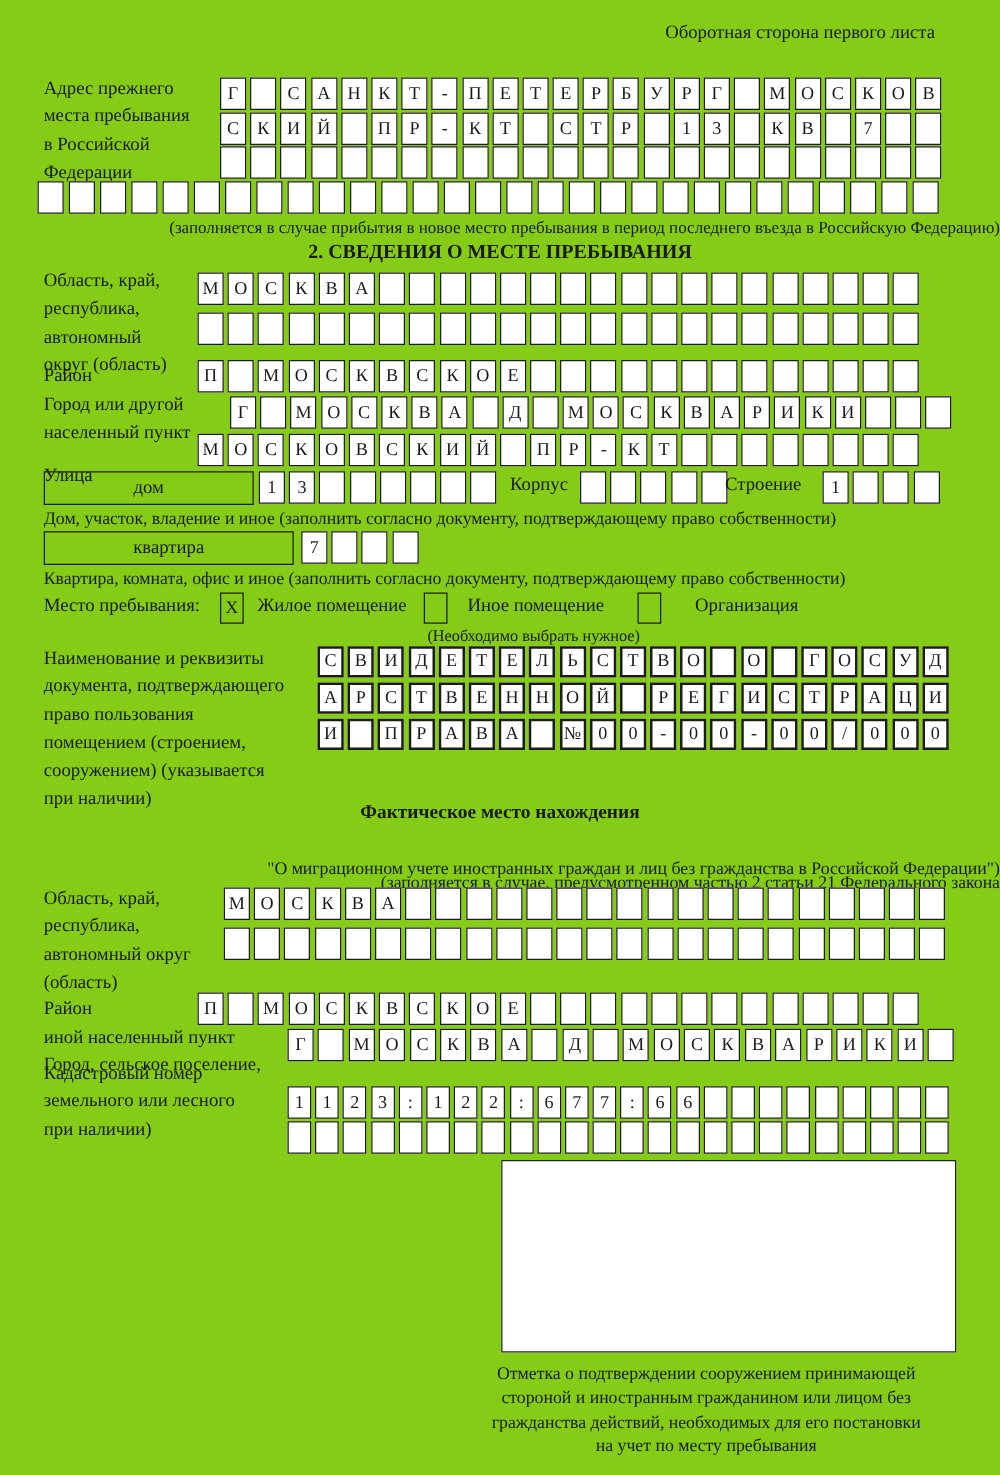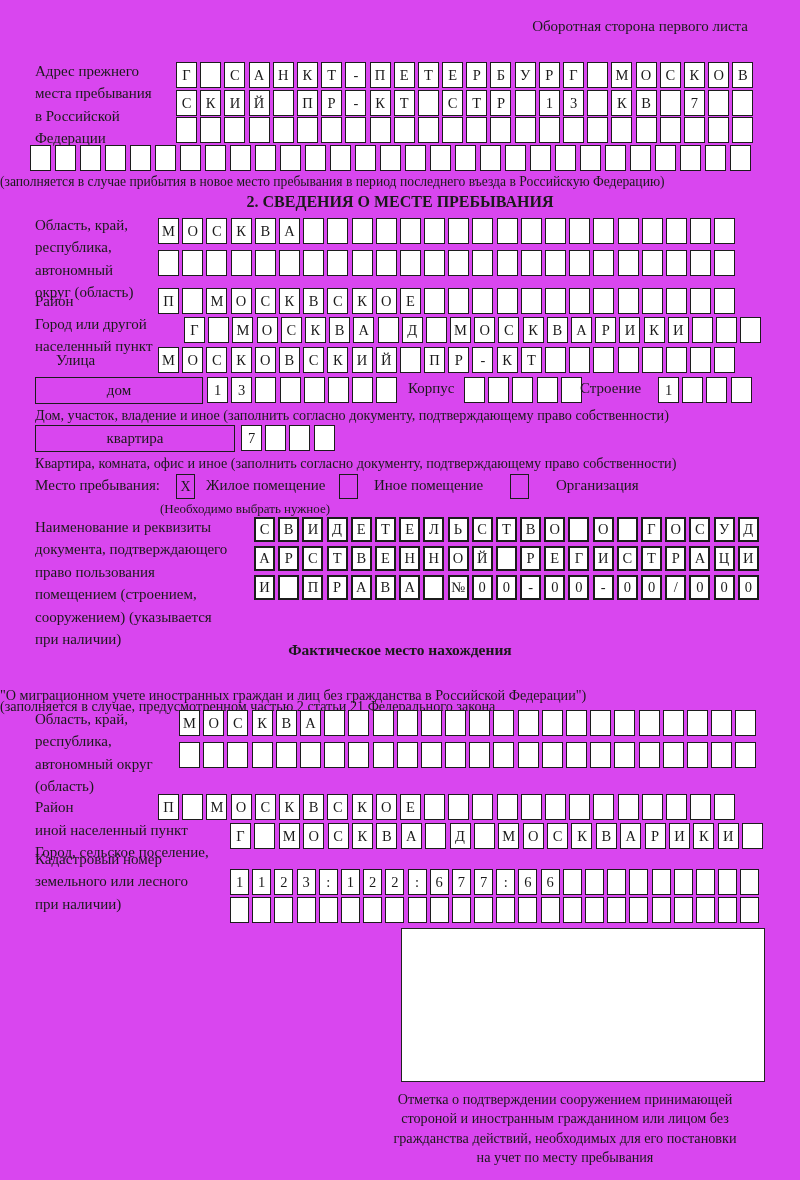--- a/index.html
+++ b/index.html
@@ -1,21 +1,21 @@
 <!DOCTYPE html>
 <html><head>
 <meta charset="utf-8">
 <style>
   html,body { margin:0; padding:0; }
   body {
     width:800px; height:1180px; background:#ffffff;
     font-family:"Liberation Serif","DejaVu Serif",serif;
     color:#1a1a1a;
   }
-  .page { position:relative; width:800px; height:1180px; background:#d946ef; overflow:hidden; }
+  .page { position:relative; width:800px; height:1180px; background:#84cc16; overflow:hidden; }
 
   .abs { position:absolute; }
   .lbl { position:absolute; font-size:15px; line-height:22.4px; }
   .lbl .ln { white-space:nowrap; }
   .cap { position:absolute; font-size:13.6px; }
   .title { position:absolute; width:800px; left:0; text-align:center; font-weight:bold; font-size:16px; }
 
   .cells { position:absolute; display:flex; gap:3.2px; }
   .cell {
     box-sizing:border-box; width:21px; height:26px;
@@ -31,21 +31,21 @@
   .fieldbox {
     position:absolute; box-sizing:border-box; border:1.5px solid #1c1c1c;
     display:flex; align-items:center; justify-content:center; font-size:15px;
   }
   .chk {
     position:absolute; box-sizing:border-box; width:19px; height:25px;
     border:1.6px solid #1c1c1c; display:flex; align-items:center; justify-content:center;
     font-size:14px;
   }
   .opt { position:absolute; font-size:15px; white-space:nowrap; }
-  .center { text-align:left; }
+  .center { text-align:right; }
   .stamp-box { position:absolute; border:1.6px solid #222; background:#fff; }
   .multicap { position:absolute; font-size:14.2px; line-height:19.3px; text-align:center; }
 </style>
 </head>
 <body>
 
 <div class="page">
 
   <div class="abs" style="top:18px; right:52px; font-size:15px;">Оборотная сторона первого листа</div>
 
@@ -279,21 +279,21 @@
       <span class="cell">А</span>
       <span class="cell">Р</span>
       <span class="cell">И</span>
       <span class="cell">К</span>
       <span class="cell">И</span>
       <span class="cell"></span>
       <span class="cell"></span>
       <span class="cell"></span>
     </div>
 
-  <div class="lbl" style="left:35px; top:349px;margin-left:21px;">Улица</div>
+  <div class="lbl" style="left:35px; top:370px;">Улица</div>
   <div class="cells" style="left:158px; top:347px;">
       <span class="cell">М</span>
       <span class="cell">О</span>
       <span class="cell">С</span>
       <span class="cell">К</span>
       <span class="cell">О</span>
       <span class="cell">В</span>
       <span class="cell">С</span>
       <span class="cell">К</span>
       <span class="cell">И</span>

